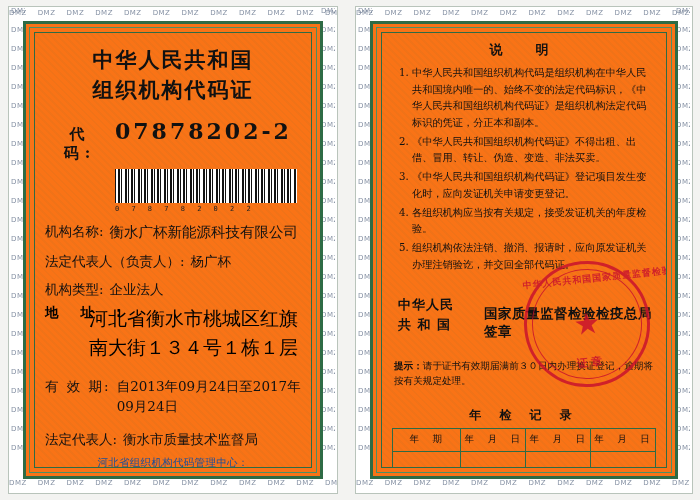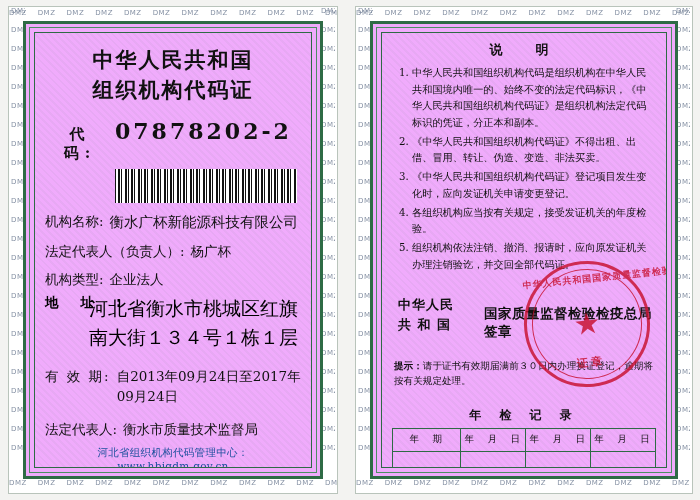--- a/index.html
+++ b/index.html
@@ -46,21 +46,21 @@
   .dmz-band span { margin-right: 11px; }
   .dmz-left span, .dmz-right span {
     display: block; margin: 0 0 11px 0;
   }
 
   
   .frame-outer {
     position: absolute;
     top: 14px; left: 14px; right: 14px; bottom: 14px;
     border: 3px solid #2e6b45;
-    background: #f0abfc;
+    background: #f97316;
   }
   .frame-mid {
     position: absolute;
     top: 3px; left: 3px; right: 3px; bottom: 3px;
     border: 1px solid #4c8f63;
   }
   .frame-inner {
     position: absolute;
     top: 4px; left: 4px; right: 4px; bottom: 4px;
     border: 1px solid #2e6b45;
@@ -372,20 +372,21 @@
             <div class="title-line">中华人民共和国</div>
             <div class="title-line">组织机构代码证</div>
           </div>
 
           <div class="code-row">
             <div class="code-label">代　码:</div>
             <div class="code-value">07878202-2</div>
           </div>
 
           <div class="barcode"></div>
+          <div class="barcode-digits">0 7 8 7 8 2 0 2 2</div>
 
           <div class="field">
             <div class="f-label">机构名称:</div>
             <div class="f-value big">衡水广杯新能源科技有限公司</div>
           </div>
 
           <div class="field">
             <div class="f-label">法定代表人（负责人）:</div>
             <div class="f-value">杨广杯</div>
           </div>

